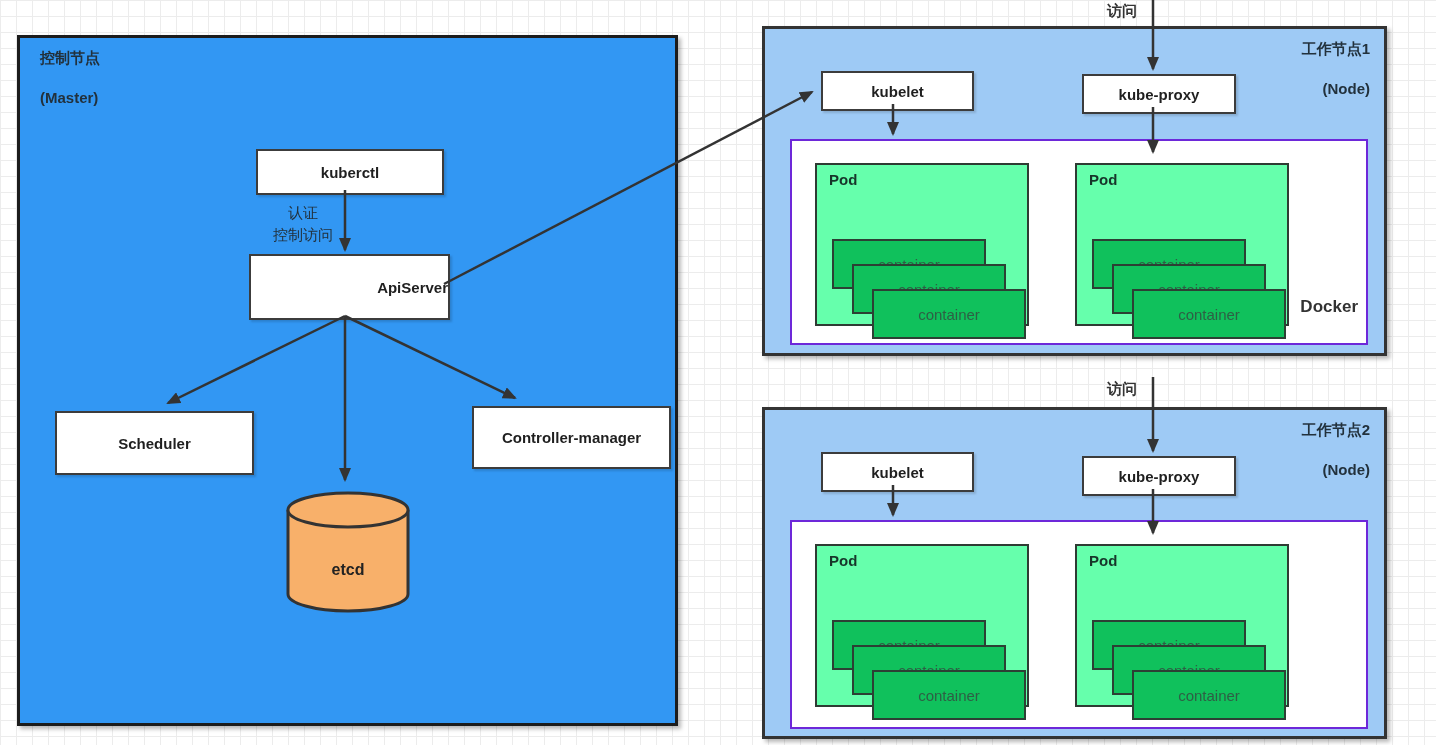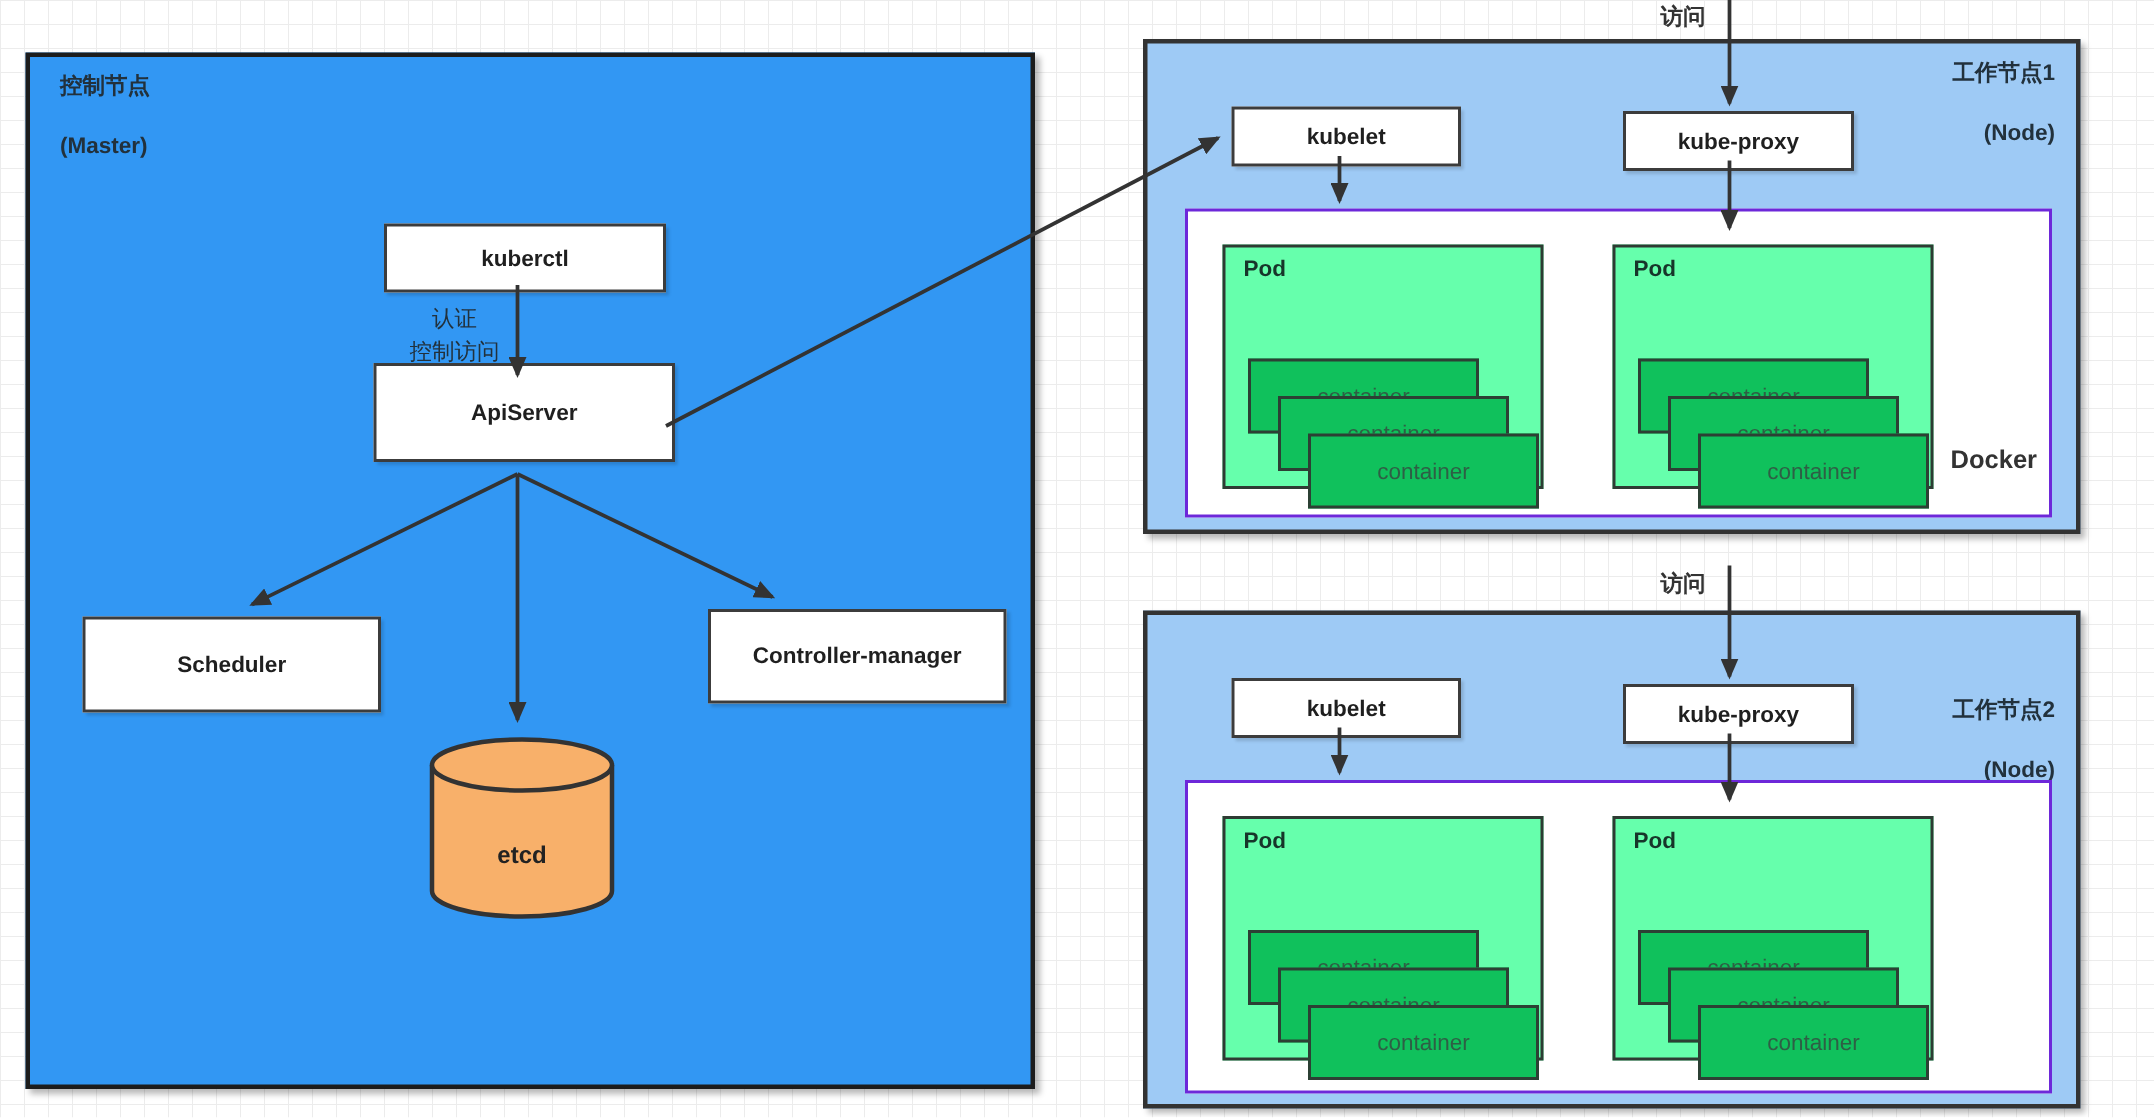--- a/index.html
+++ b/index.html
@@ -67,34 +67,34 @@
   .etcd-shape{position:absolute;}
   .etcd-shape path,.etcd-shape ellipse{fill:var(--etcd_fill);stroke:#333;stroke-width:3;}
   .etcd-shape text{font-weight:bold;font-size:16px;fill:#222;
     font-family:"Liberation Sans","DejaVu Sans",sans-serif;}
 </style>
 </head>
 <body>
 
 <div class="canvas">
 
-  <div class="abs master" style="left:17px;top:35px;width:655px;height:685px;padding-left:12px;">
+  <div class="abs master" style="left:17px;top:35px;width:655px;height:685px;">
     <div class="abs region-title" style="left:20px;top:10px;"><span>控制节点</span><br>
          <span>(Master)</span>
     </div>
 
     <div class="box" style="left:236px;top:111px;width:184px;height:42px;">
       <span>kuberctl</span>
     </div>
 
     <div class="auth-label" style="left:233px;top:164px;"><span>认证</span><br>
          <span>控制访问</span>
     </div>
 
-    <div class="box" style="left:229px;top:204px;width:197px;height:62px;">
+    <div class="box" style="left:229px;top:216px;width:197px;height:62px;justify-content:flex-end;">
       <span>ApiServer</span>
     </div>
 
     <div class="box" style="left:35px;top:373px;width:195px;height:60px;">
       <span>Scheduler</span>
     </div>
 
     <div class="box" style="left:420px;top:368px;width:195px;height:59px;margin-left:32px;">
       <span>Controller-manager</span>
     </div>
@@ -133,21 +133,21 @@
         <div class="container-box" style="left:15px;top:46px;">container</div>
         <div class="container-box" style="left:35px;top:71px;">container</div>
         <div class="container-box" style="left:55px;top:96px;">container</div>
       </div>
 
       <div class="docker-label">Docker</div>
     </div>
   </div>
 
   <div class="abs node" style="left:762px;top:407px;width:619px;height:326px;">
-    <div class="abs region-title node-title" style="right:14px;top:10px;margin-top:44px;"><span>工作节点2</span><br>
+    <div class="abs region-title node-title" style="right:14px;top:10px;"><span>工作节点2</span><br>
          <span>(Node)</span>
     </div>
 
     <div class="box" style="left:56px;top:42px;width:149px;height:36px;">
       <span>kubelet</span>
     </div>
 
     <div class="box" style="left:317px;top:46px;width:150px;height:36px;">
       <span>kube-proxy</span>
     </div>

